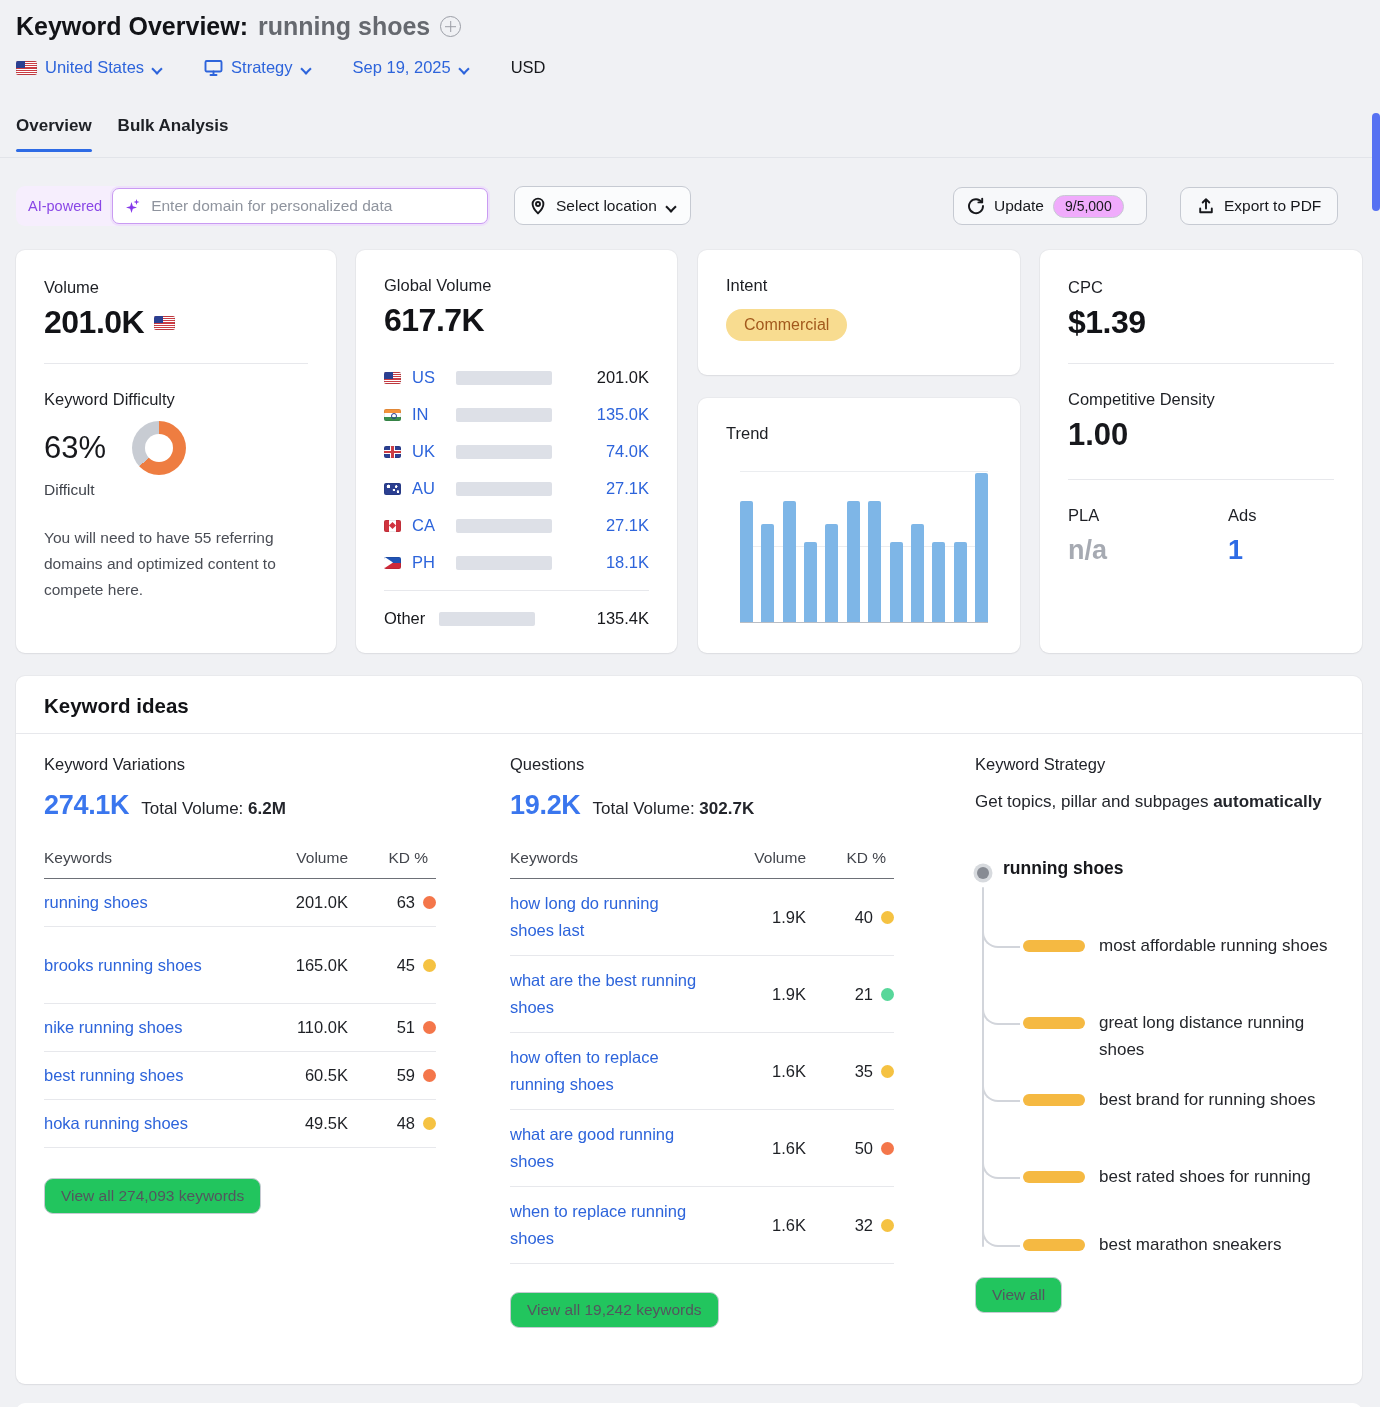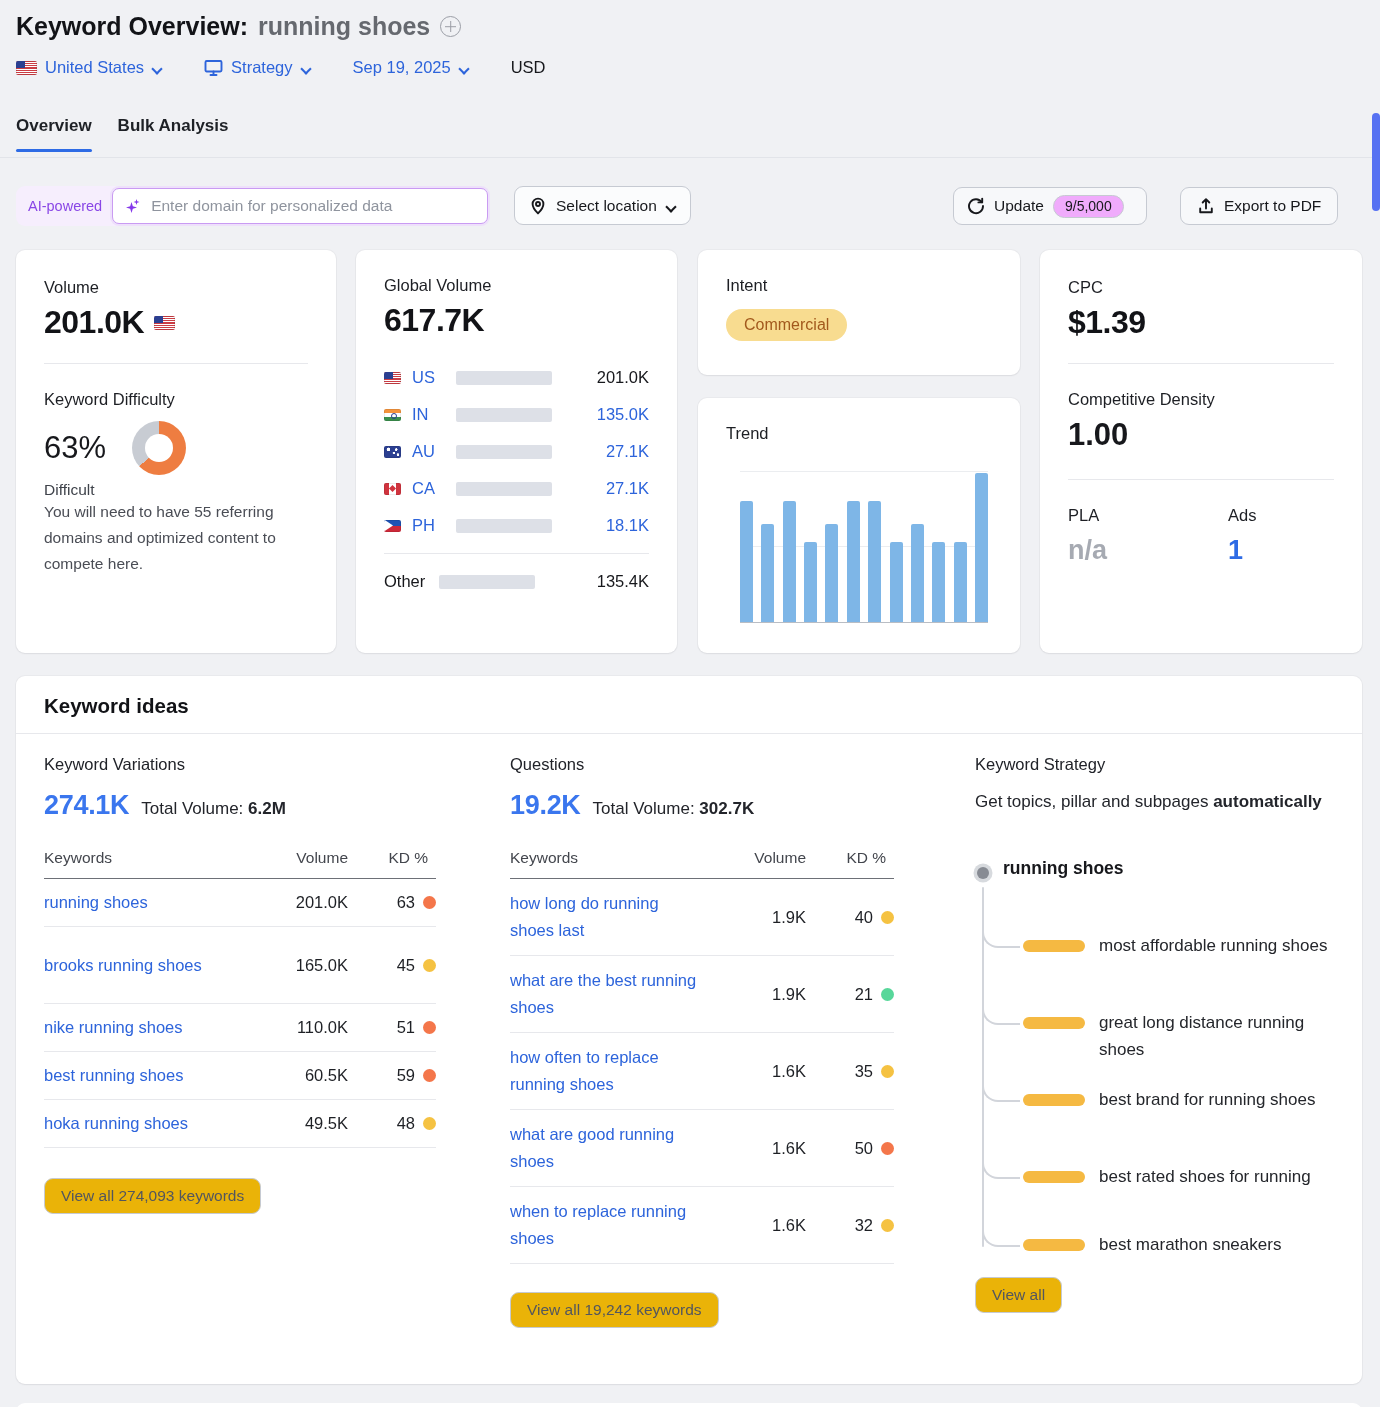--- a/index.html
+++ b/index.html
@@ -64,21 +64,21 @@
   .hr { height:1px; background:#e7e8ec; }
 
   #card-volume { left:16px; top:250px; width:320px; height:403px; padding:28px; }
   .vol-value-row { display:flex; align-items:center; gap:10px; margin-top:7px; }
   #card-volume .hr { margin:22px 0 26px; }
   .kd-row { display:flex; align-items:center; gap:26px; margin-top:12px; }
   .kd-pct { font-size:31px; font-weight:400; }
   .donut { width:54px; height:54px; border-radius:50%; position:relative; }
   .donut::after { content:""; position:absolute; inset:13px; background:#fff; border-radius:50%; }
   .kd-tag { font-size:15.5px; color:#3f434b; margin-top:6px; }
-  .kd-note { font-size:15.5px; color:#4a4d55; line-height:26px; }
+  .kd-note { font-size:15.5px; color:#4a4d55; line-height:26px; margin-top:26px; }
 
   #card-global { left:356px; top:250px; width:321px; height:403px; padding:26px 28px; }
   .gv-rows { margin-top:20px; }
   .gv-row { display:flex; align-items:center; height:37px; font-size:16.5px; }
   .gv-row .code { color:#2d64db; width:36px; margin-left:11px; }
   .gv-track { width:96px; height:14px; background:#dde0e7; border-radius:2px; overflow:hidden; margin-left:8px; }
   .gv-fill { height:100%; border-radius:2px 0 0 2px; }
   .gv-val { margin-left:auto; color:#2d64db; }
   .gv-val.dark, .gv-other-label { color:#17181c; }
   .gv-divider { height:1px; background:#e7e8ec; margin:9px 0; }
@@ -121,21 +121,21 @@
   .khead { display:flex; align-items:flex-end; height:44px; padding-bottom:11px; border-bottom:1px solid #6d7077; font-size:15.5px; color:#43464d; margin-top:14px; }
   .khead .h-kw { flex:1; }
   .h-vol { width:96px; text-align:right; }
   .h-kd { width:88px; text-align:right; padding-right:8px; }
   .krow { display:flex; align-items:center; border-bottom:1px solid #e7e8ec; font-size:16.5px; }
   .krow .kw-link { flex:1; color:#2d64db; cursor:pointer; line-height:27px; padding-right:8px; }
   .krow .vol { width:96px; text-align:right; color:#1e2025; }
   .kd-cell { width:88px; display:flex; align-items:center; justify-content:flex-end; gap:8px; color:#1e2025; }
   .dot { width:13px; height:13px; border-radius:50%; flex:none; }
   .r1 { height:48px; } .r2 { height:77px; }
-  .view-btn { display:inline-block; margin-top:30px; border:1px solid #c6cad2; border-radius:9px; background:#eab308; color:#53565e; font-size:15.5px; padding:8px 16px; cursor:pointer; font-family:inherit; }
+  .view-btn { display:inline-block; margin-top:30px; border:1px solid #c6cad2; border-radius:9px; background:#22c55e; color:#53565e; font-size:15.5px; padding:8px 16px; cursor:pointer; font-family:inherit; }
   #col-questions .view-btn { margin-top:28px; }
 
   
   .strat-desc { font-size:17px; color:#23252b; margin-top:18px; }
   .strat-desc b { font-weight:700; }
   .tree { position:absolute; left:0; top:0; width:100%; height:100%; }
   .root-bullet { position:absolute; left:2px; top:112px; width:12px; height:12px; border-radius:50%; background:#878b93; box-shadow:0 0 0 3.5px #d7dade; }
   .root-label { position:absolute; left:28px; top:103px; font-size:17.5px; font-weight:700; color:#17181c; }
   .trunk { position:absolute; left:7px; top:132px; width:2px; height:360px; background:#d2d5db; border-radius:1px; }
   .branch { position:absolute; left:7px; width:38px; height:30px; border-left:2px solid #d2d5db; border-bottom:2px solid #d2d5db; border-bottom-left-radius:16px; }
@@ -248,20 +248,26 @@
       <span class="gv-track"><span class="gv-fill" style="background: rgb(45, 91, 216); width: 33%;"></span></span>
       <span class="gv-val dark">201.0K</span>
     </div>
     <div class="gv-row">
       <span class="flag flag-sm flag-in"></span>
       <span class="code">IN</span>
       <span class="gv-track"><span class="gv-fill" style="background: rgb(70, 168, 245); width: 22%;"></span></span>
       <span class="gv-val">135.0K</span>
     </div>
     <div class="gv-row">
+      <span class="flag flag-sm flag-uk"></span>
+      <span class="code">UK</span>
+      <span class="gv-track"><span class="gv-fill" style="background: rgb(70, 168, 245); width: 12%;"></span></span>
+      <span class="gv-val">74.0K</span>
+    </div>
+    <div class="gv-row">
       <span class="flag flag-sm flag-au"></span>
       <span class="code">AU</span>
       <span class="gv-track"><span class="gv-fill" style="background: rgb(70, 168, 245); width: 4.5%;"></span></span>
       <span class="gv-val">27.1K</span>
     </div>
     <div class="gv-row">
       <span class="flag flag-sm flag-ca"></span>
       <span class="code">CA</span>
       <span class="gv-track"><span class="gv-fill" style="background: rgb(70, 168, 245); width: 4.5%;"></span></span>
       <span class="gv-val">27.1K</span>

